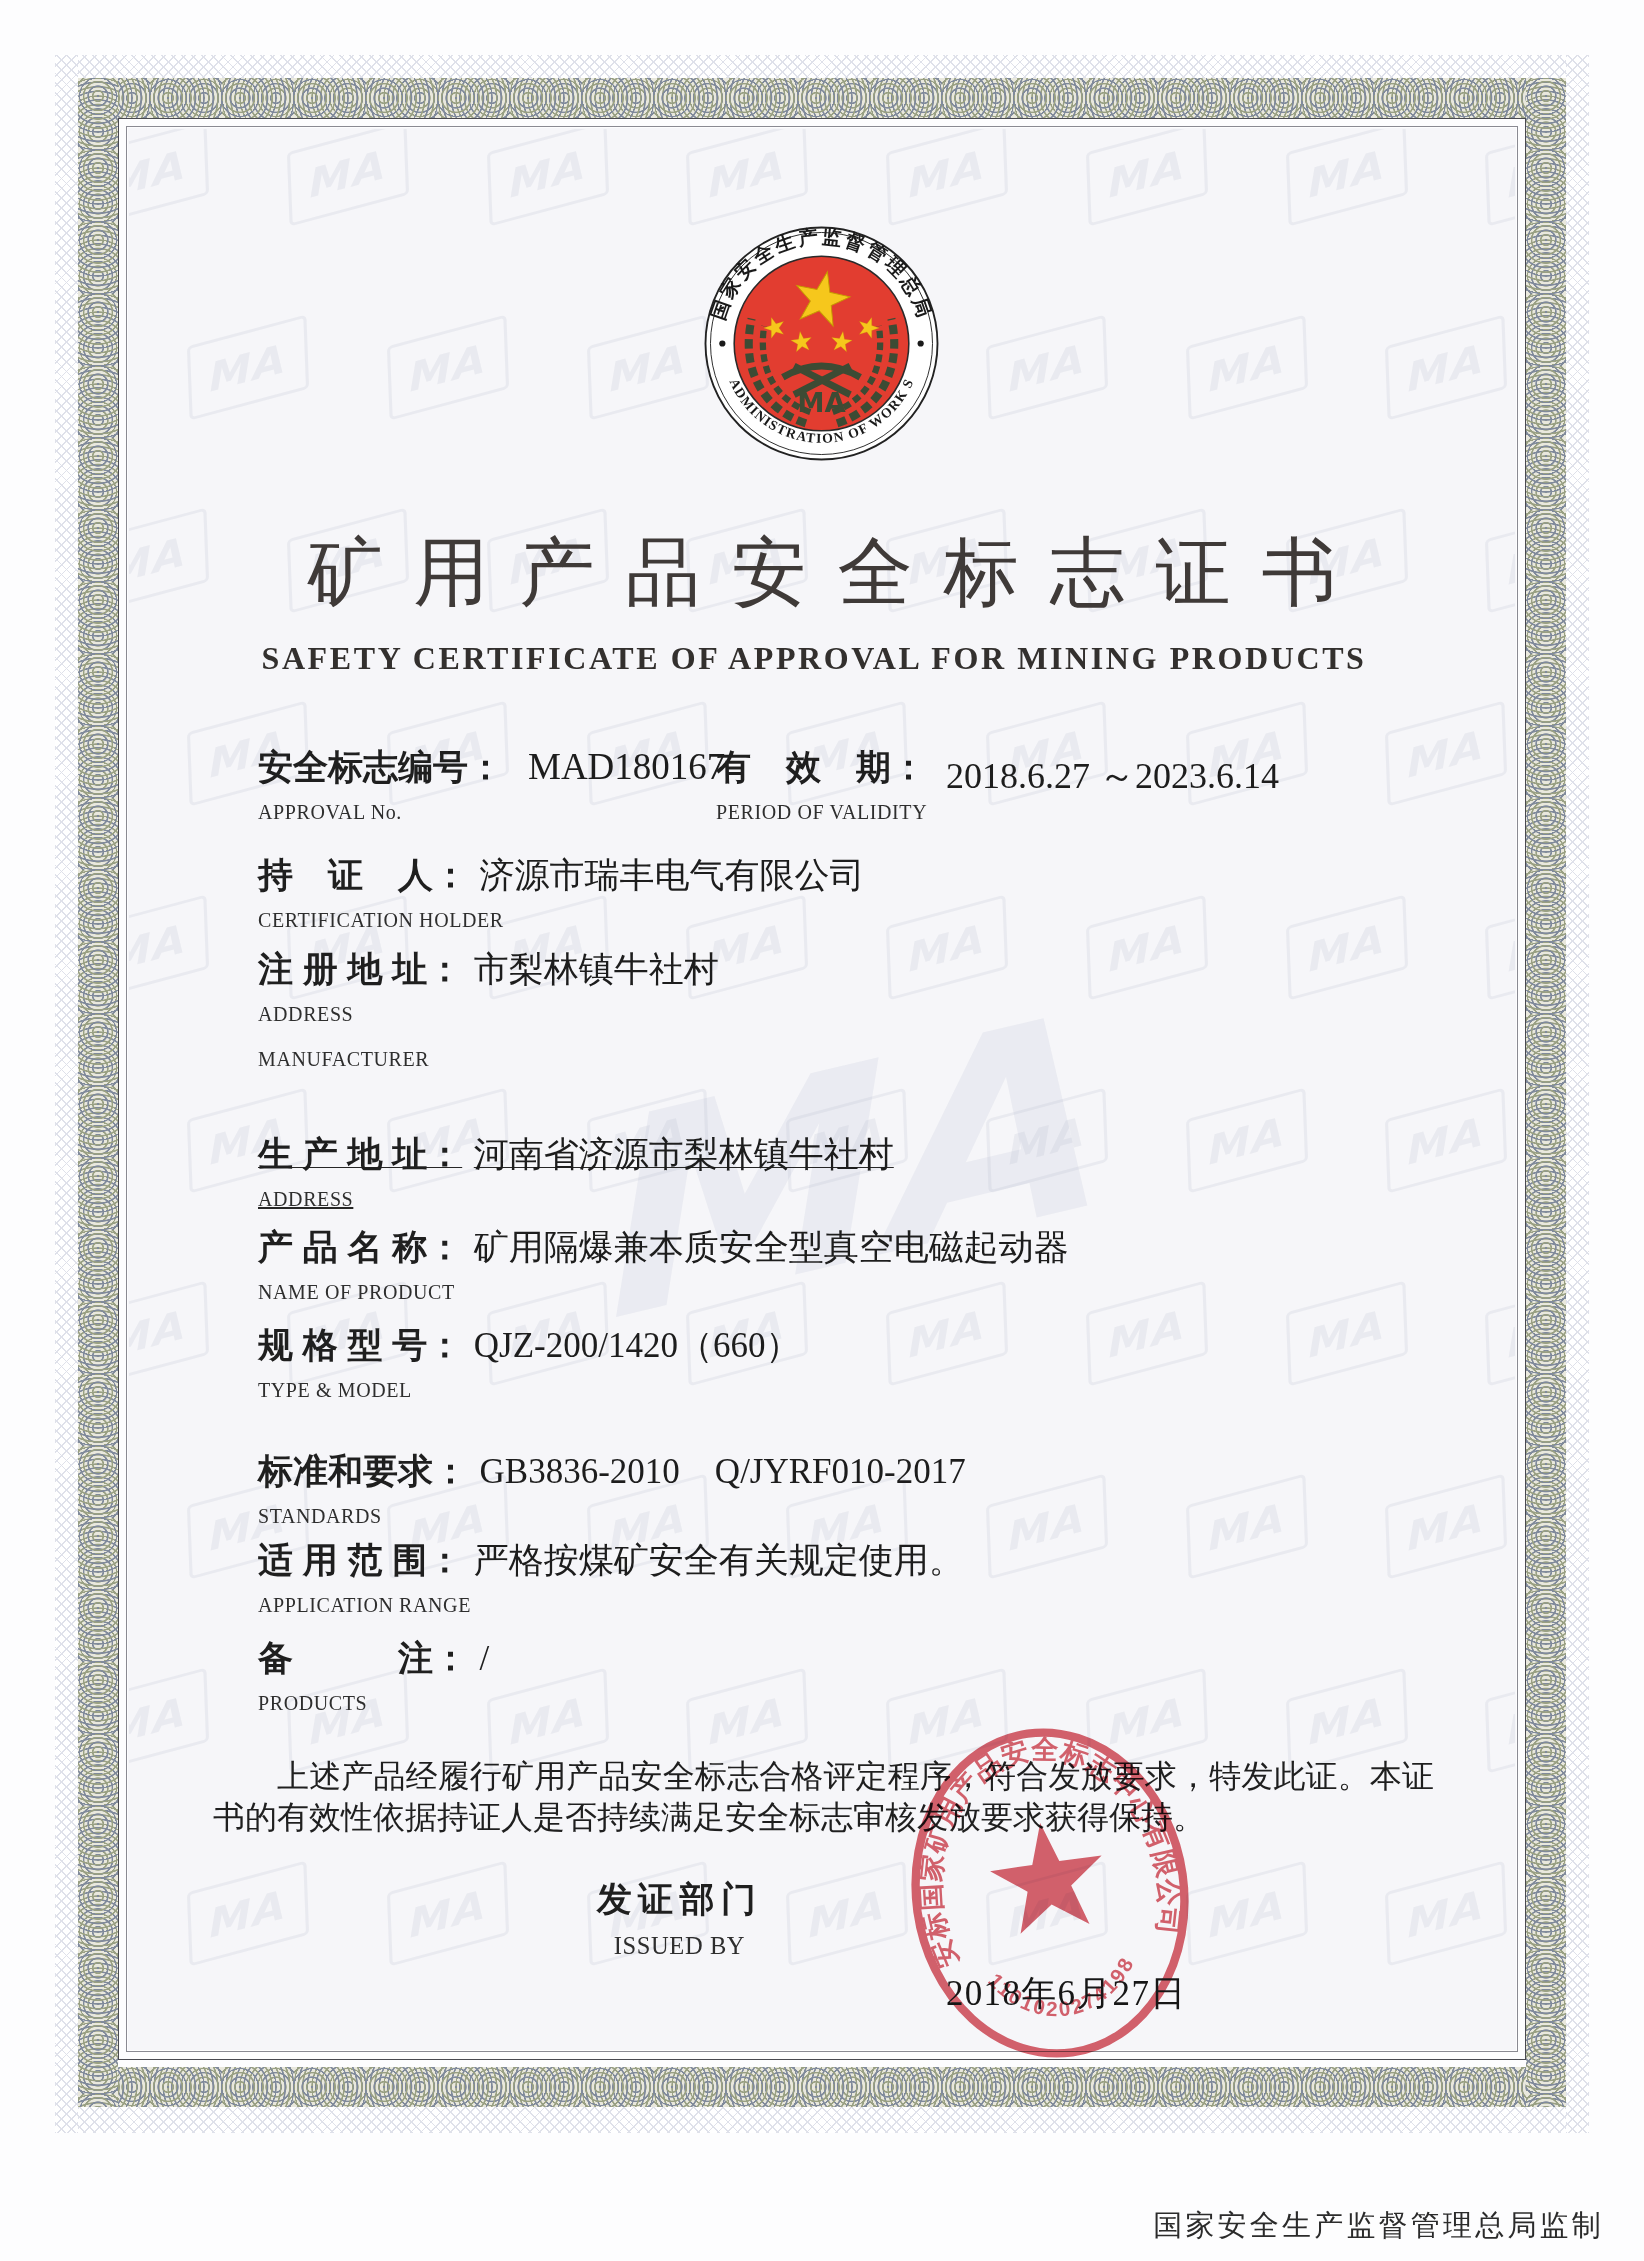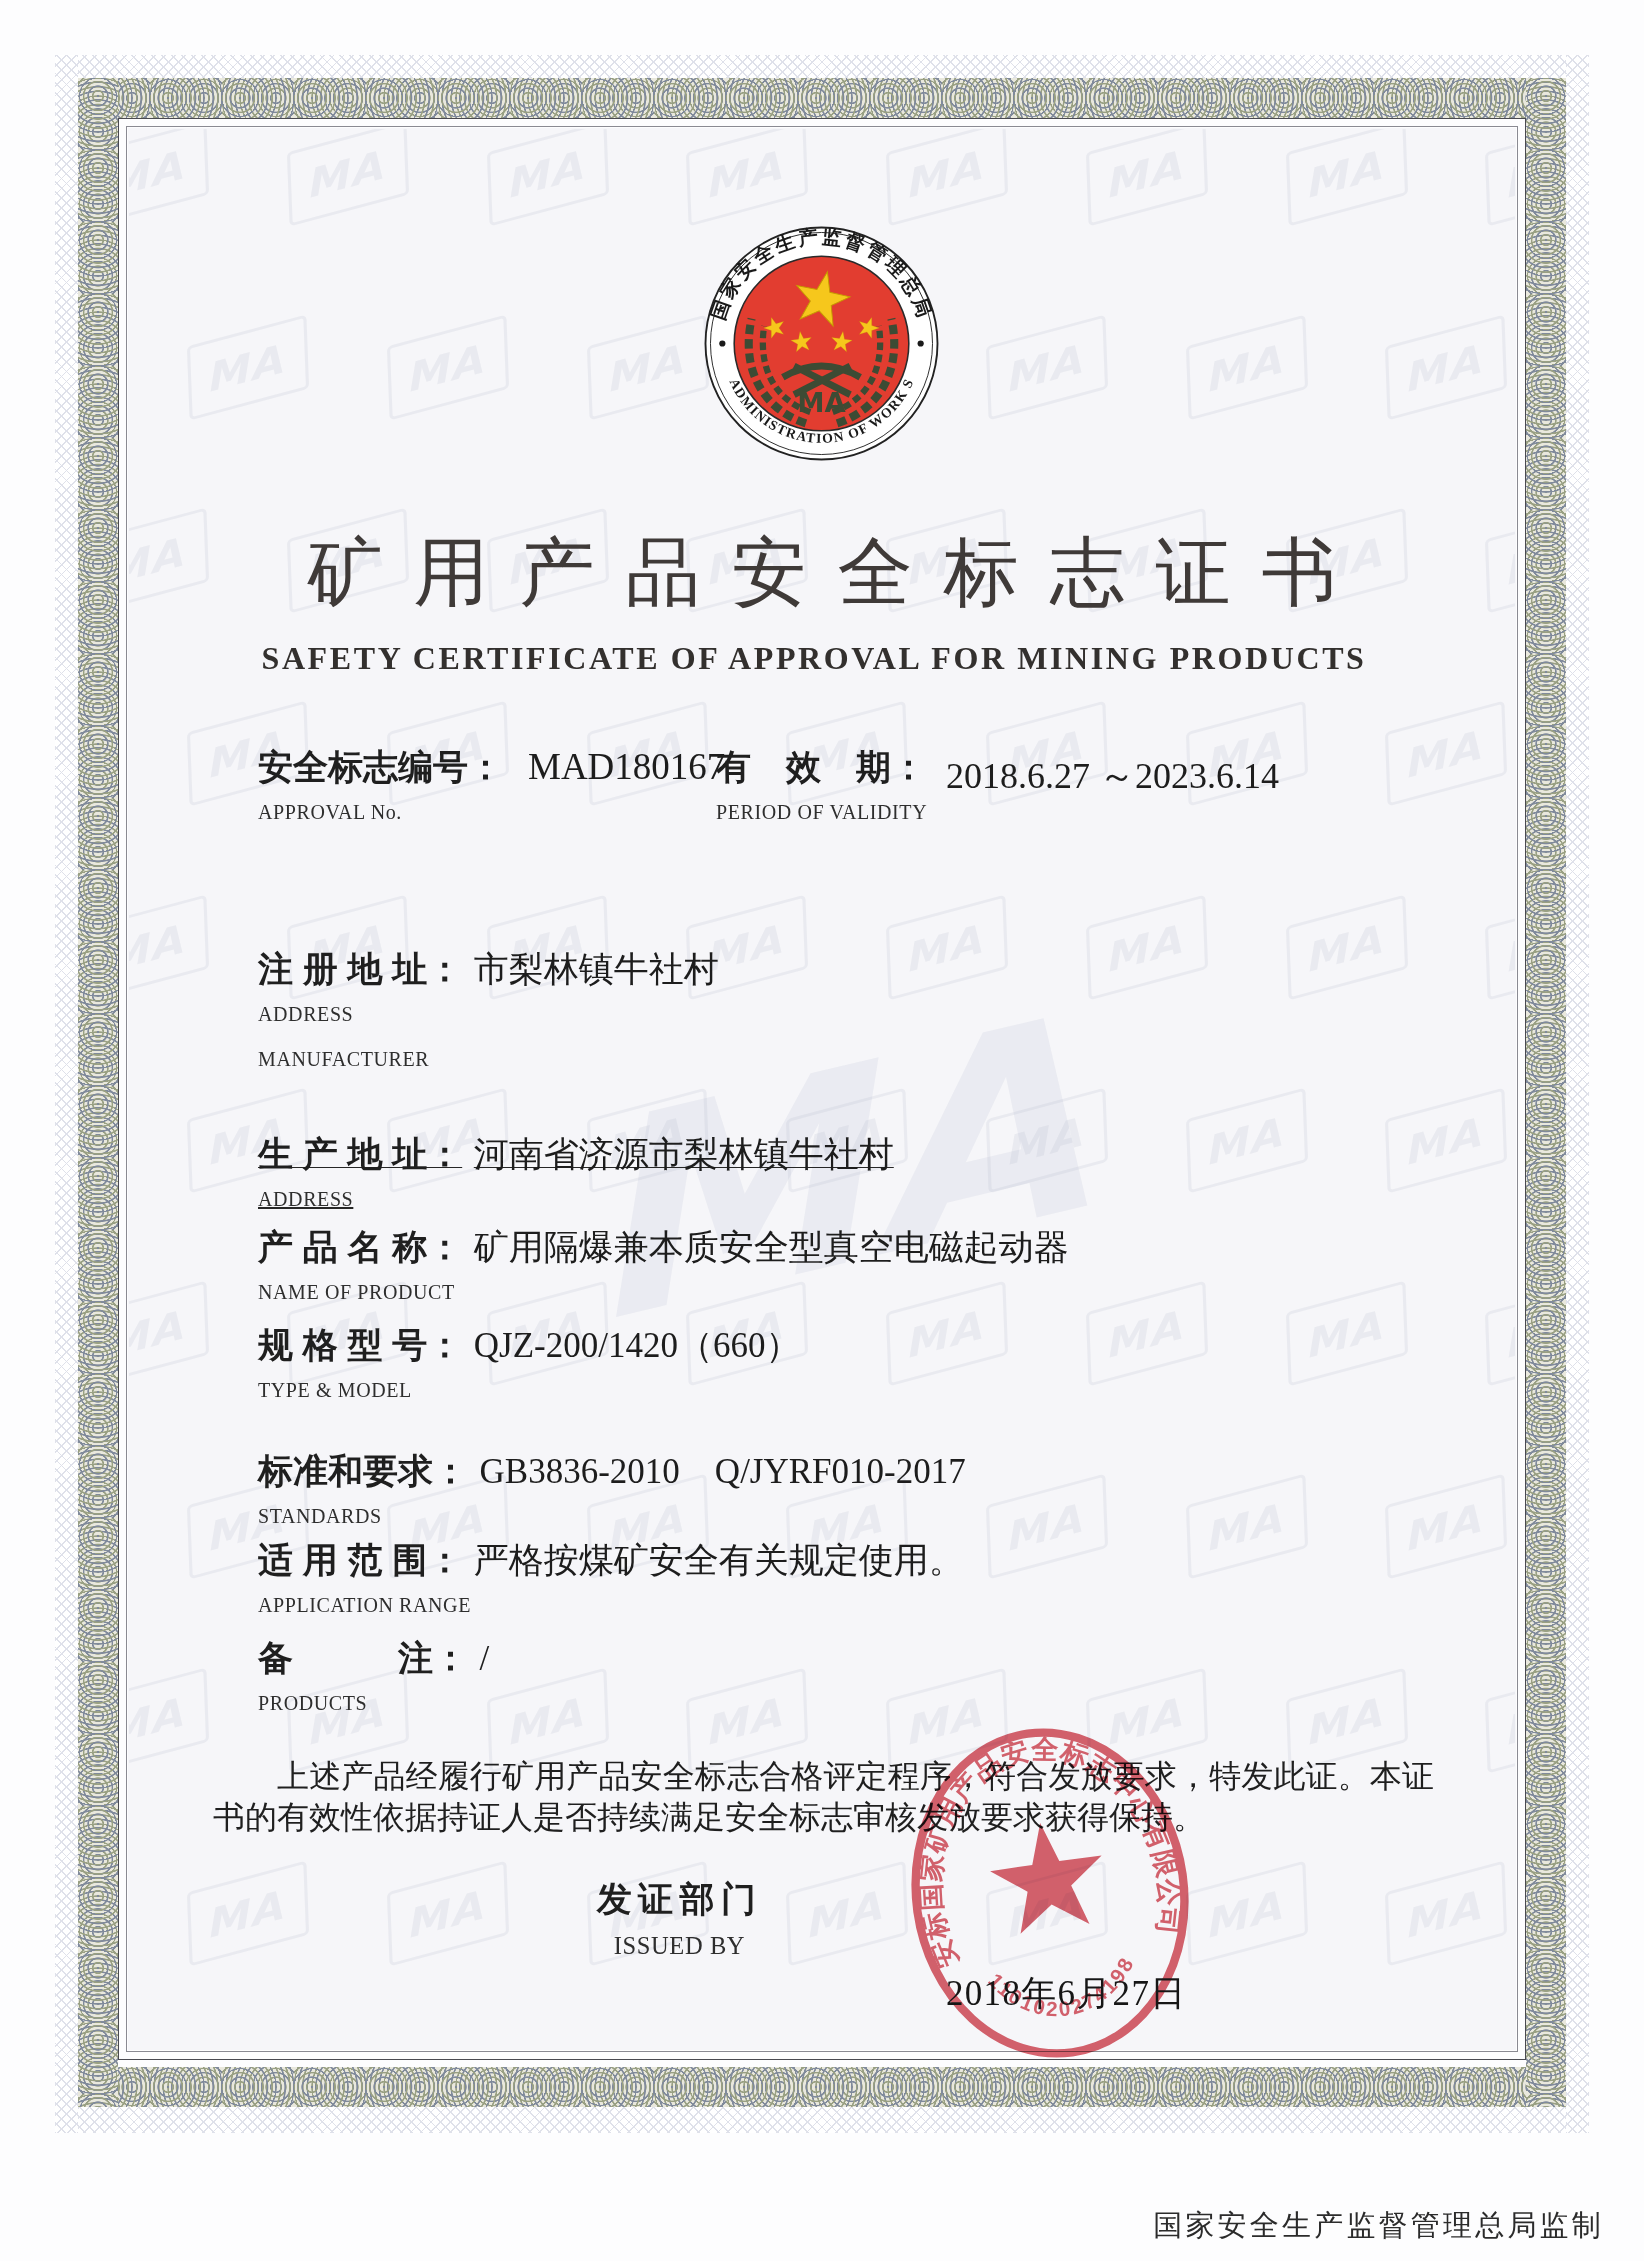--- a/index.html
+++ b/index.html
@@ -213,20 +213,24 @@
   <div class="row z2" style="top:744px;">
     <span class="zh-line"><span class="lab">安全标志编号：</span><span class="val" style="font-size:37px;margin-left:25px;">MAD180167</span></span>
     <span class="en">APPROVAL No.</span>
   </div>
   <div class="row z2" style="left:716px;top:744px;">
     <span class="zh-line"><span class="lab">有　效　期：</span></span>
     <span class="en">PERIOD OF VALIDITY</span>
   </div>
   <div class="ap-val">2018.6.27 ～2023.6.14</div>
 
+  <div class="row z2" style="top:852px;">
+    <span class="zh-line"><span class="lab">持　证　人：</span><span class="val">济源市瑞丰电气有限公司</span></span>
+    <span class="en">CERTIFICATION HOLDER</span>
+  </div>
   <div class="row z2" style="top:946px;">
     <span class="zh-line"><span class="lab">注 册 地 址：</span><span class="val">市梨林镇牛社村</span></span>
     <span class="en">ADDRESS</span>
   </div>
   <div class="row z2" style="top:1038px;">
     <span class="en">MANUFACTURER</span>
   </div>
   <div class="row z2" style="top:1131px;text-decoration:underline;">
     <span class="zh-line"><span class="lab">生 产 地 址：</span><span class="val">河南省济源市梨林镇牛社村</span></span>
     <span class="en">ADDRESS</span>

